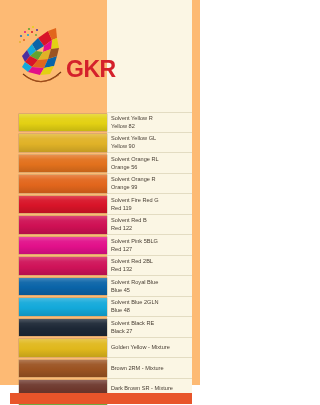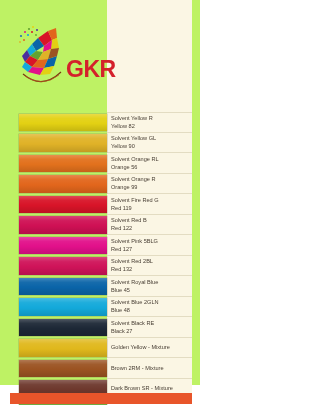--- a/index.html
+++ b/index.html
@@ -10,21 +10,21 @@
   body {
     width: 200px;
     height: 405px;
     overflow: hidden;
     font-family: "Liberation Sans", sans-serif;
   }
   #page {
     position: relative;
     width: 200px;
     height: 385px;
-    background: #bef264;
+    background: #fdba74;
   }
 
   
   #cream-panel {
     position: absolute;
     left: 107px;
     top: 0;
     width: 85px;
     height: 393px;
     background: #fbf6e4;

